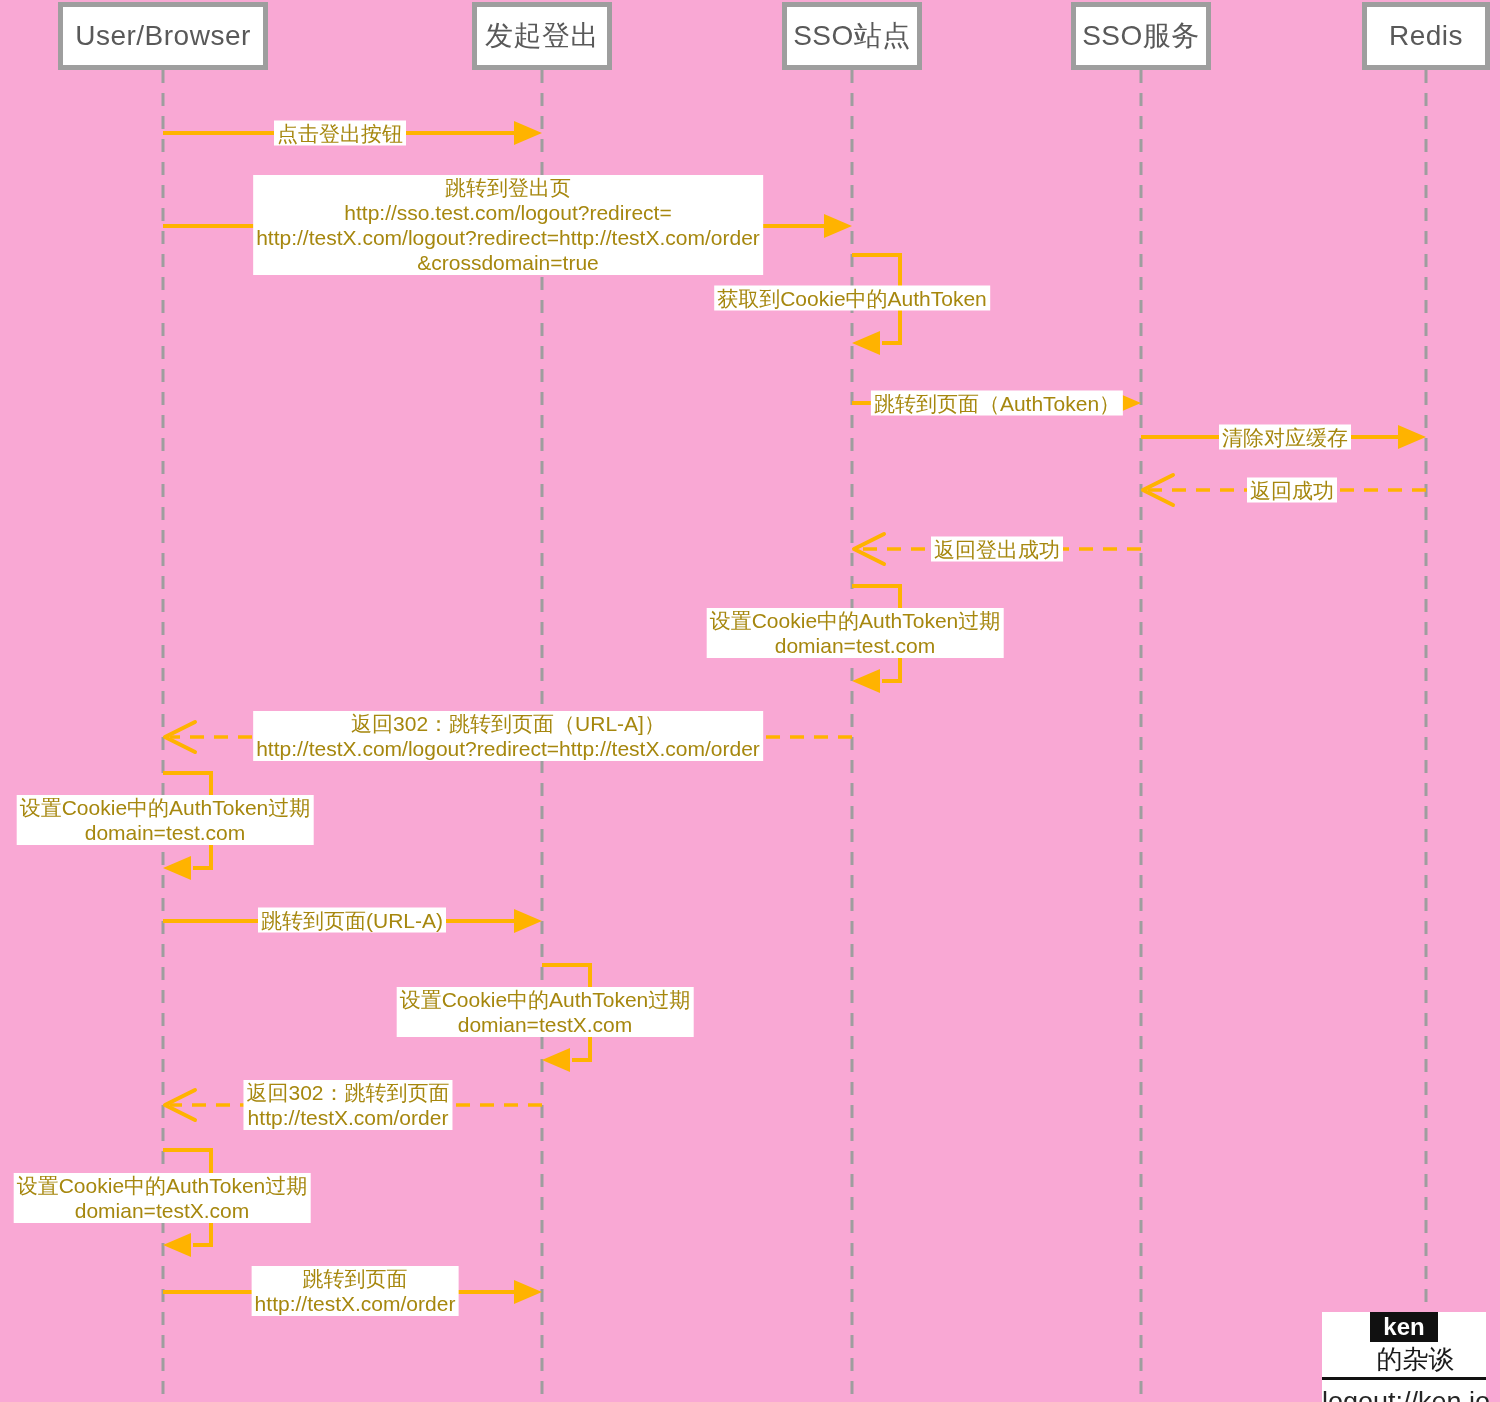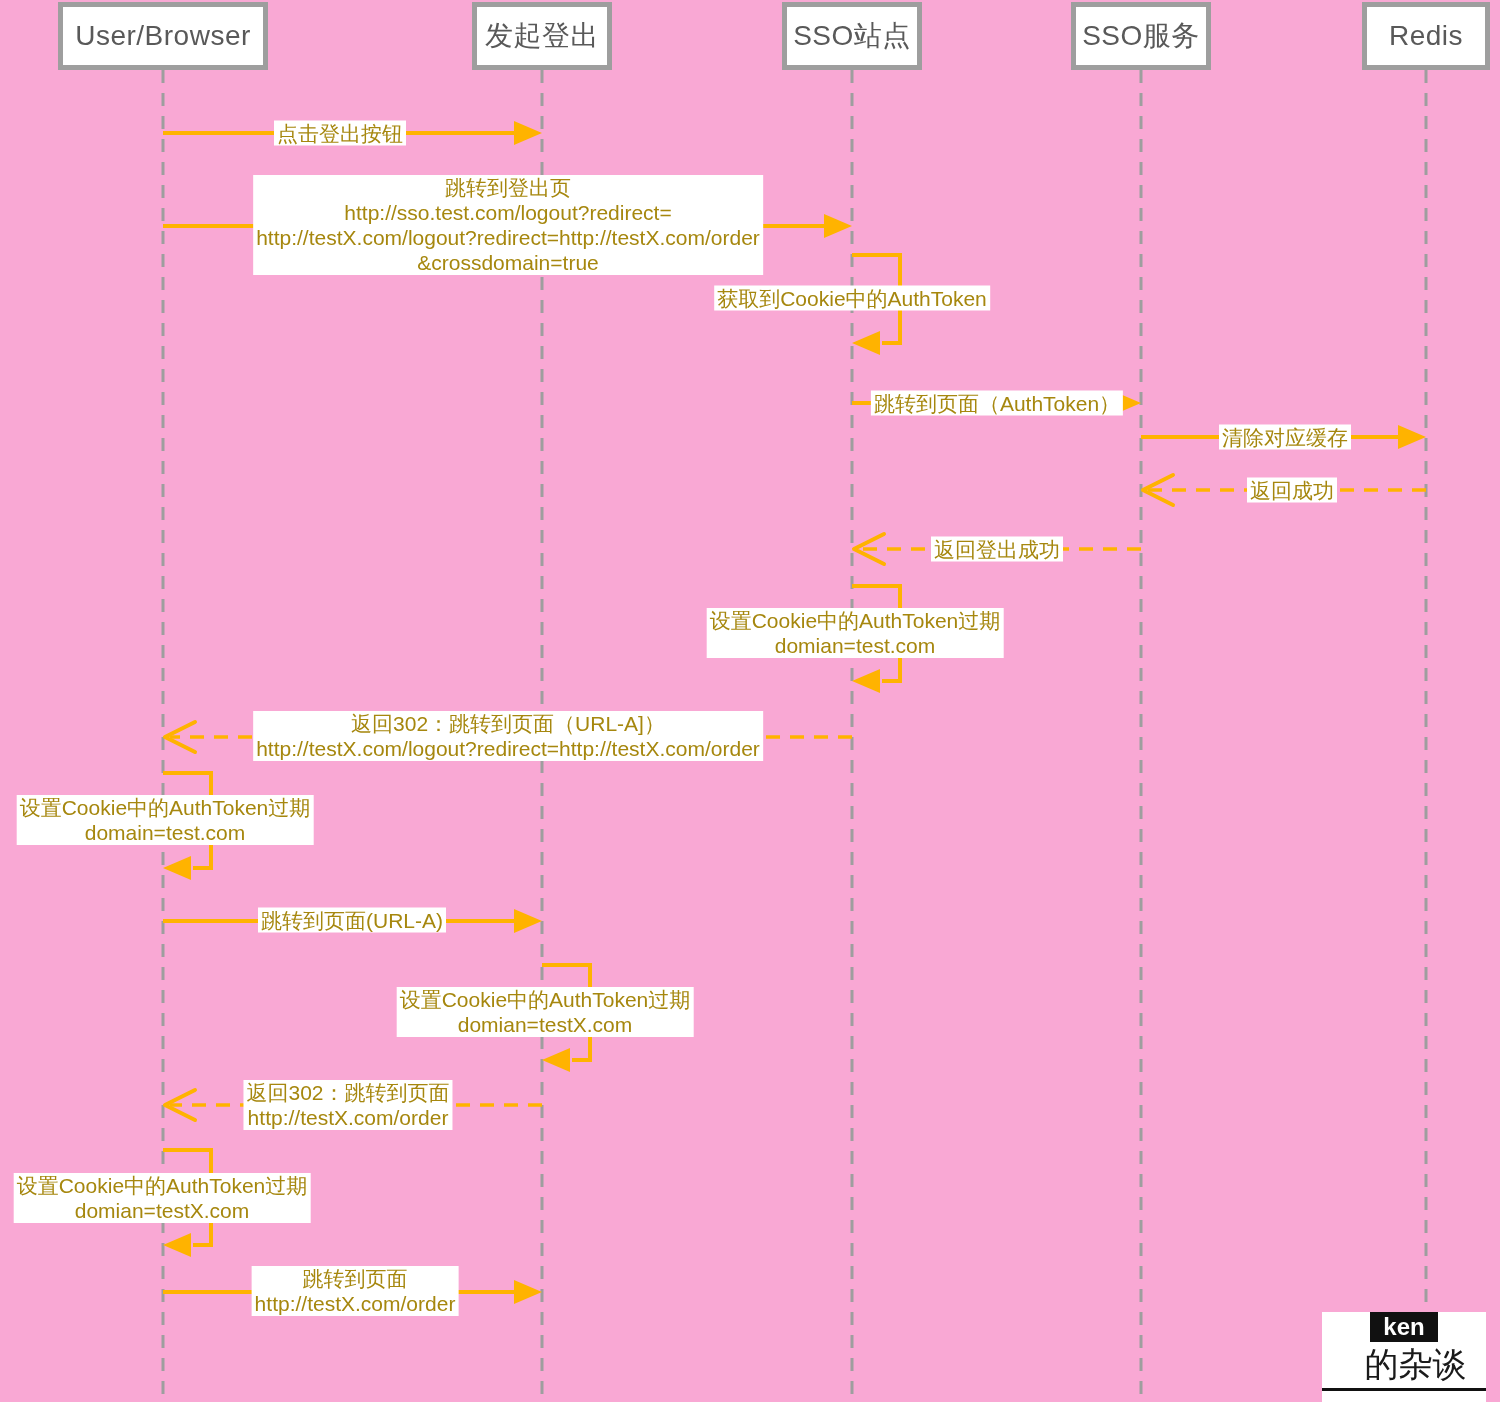--- a/index.html
+++ b/index.html
@@ -20,21 +20,21 @@
     font-size:28px;letter-spacing:.5px;white-space:nowrap;
   }
   .msg{
     position:absolute;transform:translate(-50%,-50%);
     color:#A6870E;font-size:21px;line-height:25px;text-align:center;
     white-space:nowrap;background:#fff;padding:0 3px;
   }
   .brand{position:absolute;left:1322px;top:1312px;width:164px;background:#fff;}
   .brand-row{display:flex;align-items:center;border-bottom:3px solid #111;flex-direction:column;}
   .brand-tag{background:#111;color:#fff;font-weight:bold;font-size:24px;line-height:30px;padding:0 13px;}
-  .brand-suffix{color:#1a1a1a;font-size:34px;margin-left:23px;white-space:nowrap;text-align:right;}
+  .brand-suffix{color:#1a1a1a;font-size:26px;margin-left:23px;white-space:nowrap;text-align:right;}
   .brand-url{color:#262626;font-size:27px;margin-top:7px;white-space:nowrap;}
 </style>
 </head>
 <body>
 
 <div id="canvas">
 
   <svg id="wires" viewBox="0 0 1500 1402" xmlns="http://www.w3.org/2000/svg">
 
     <path class="lifeline" d="M163 70 V1402"></path>

